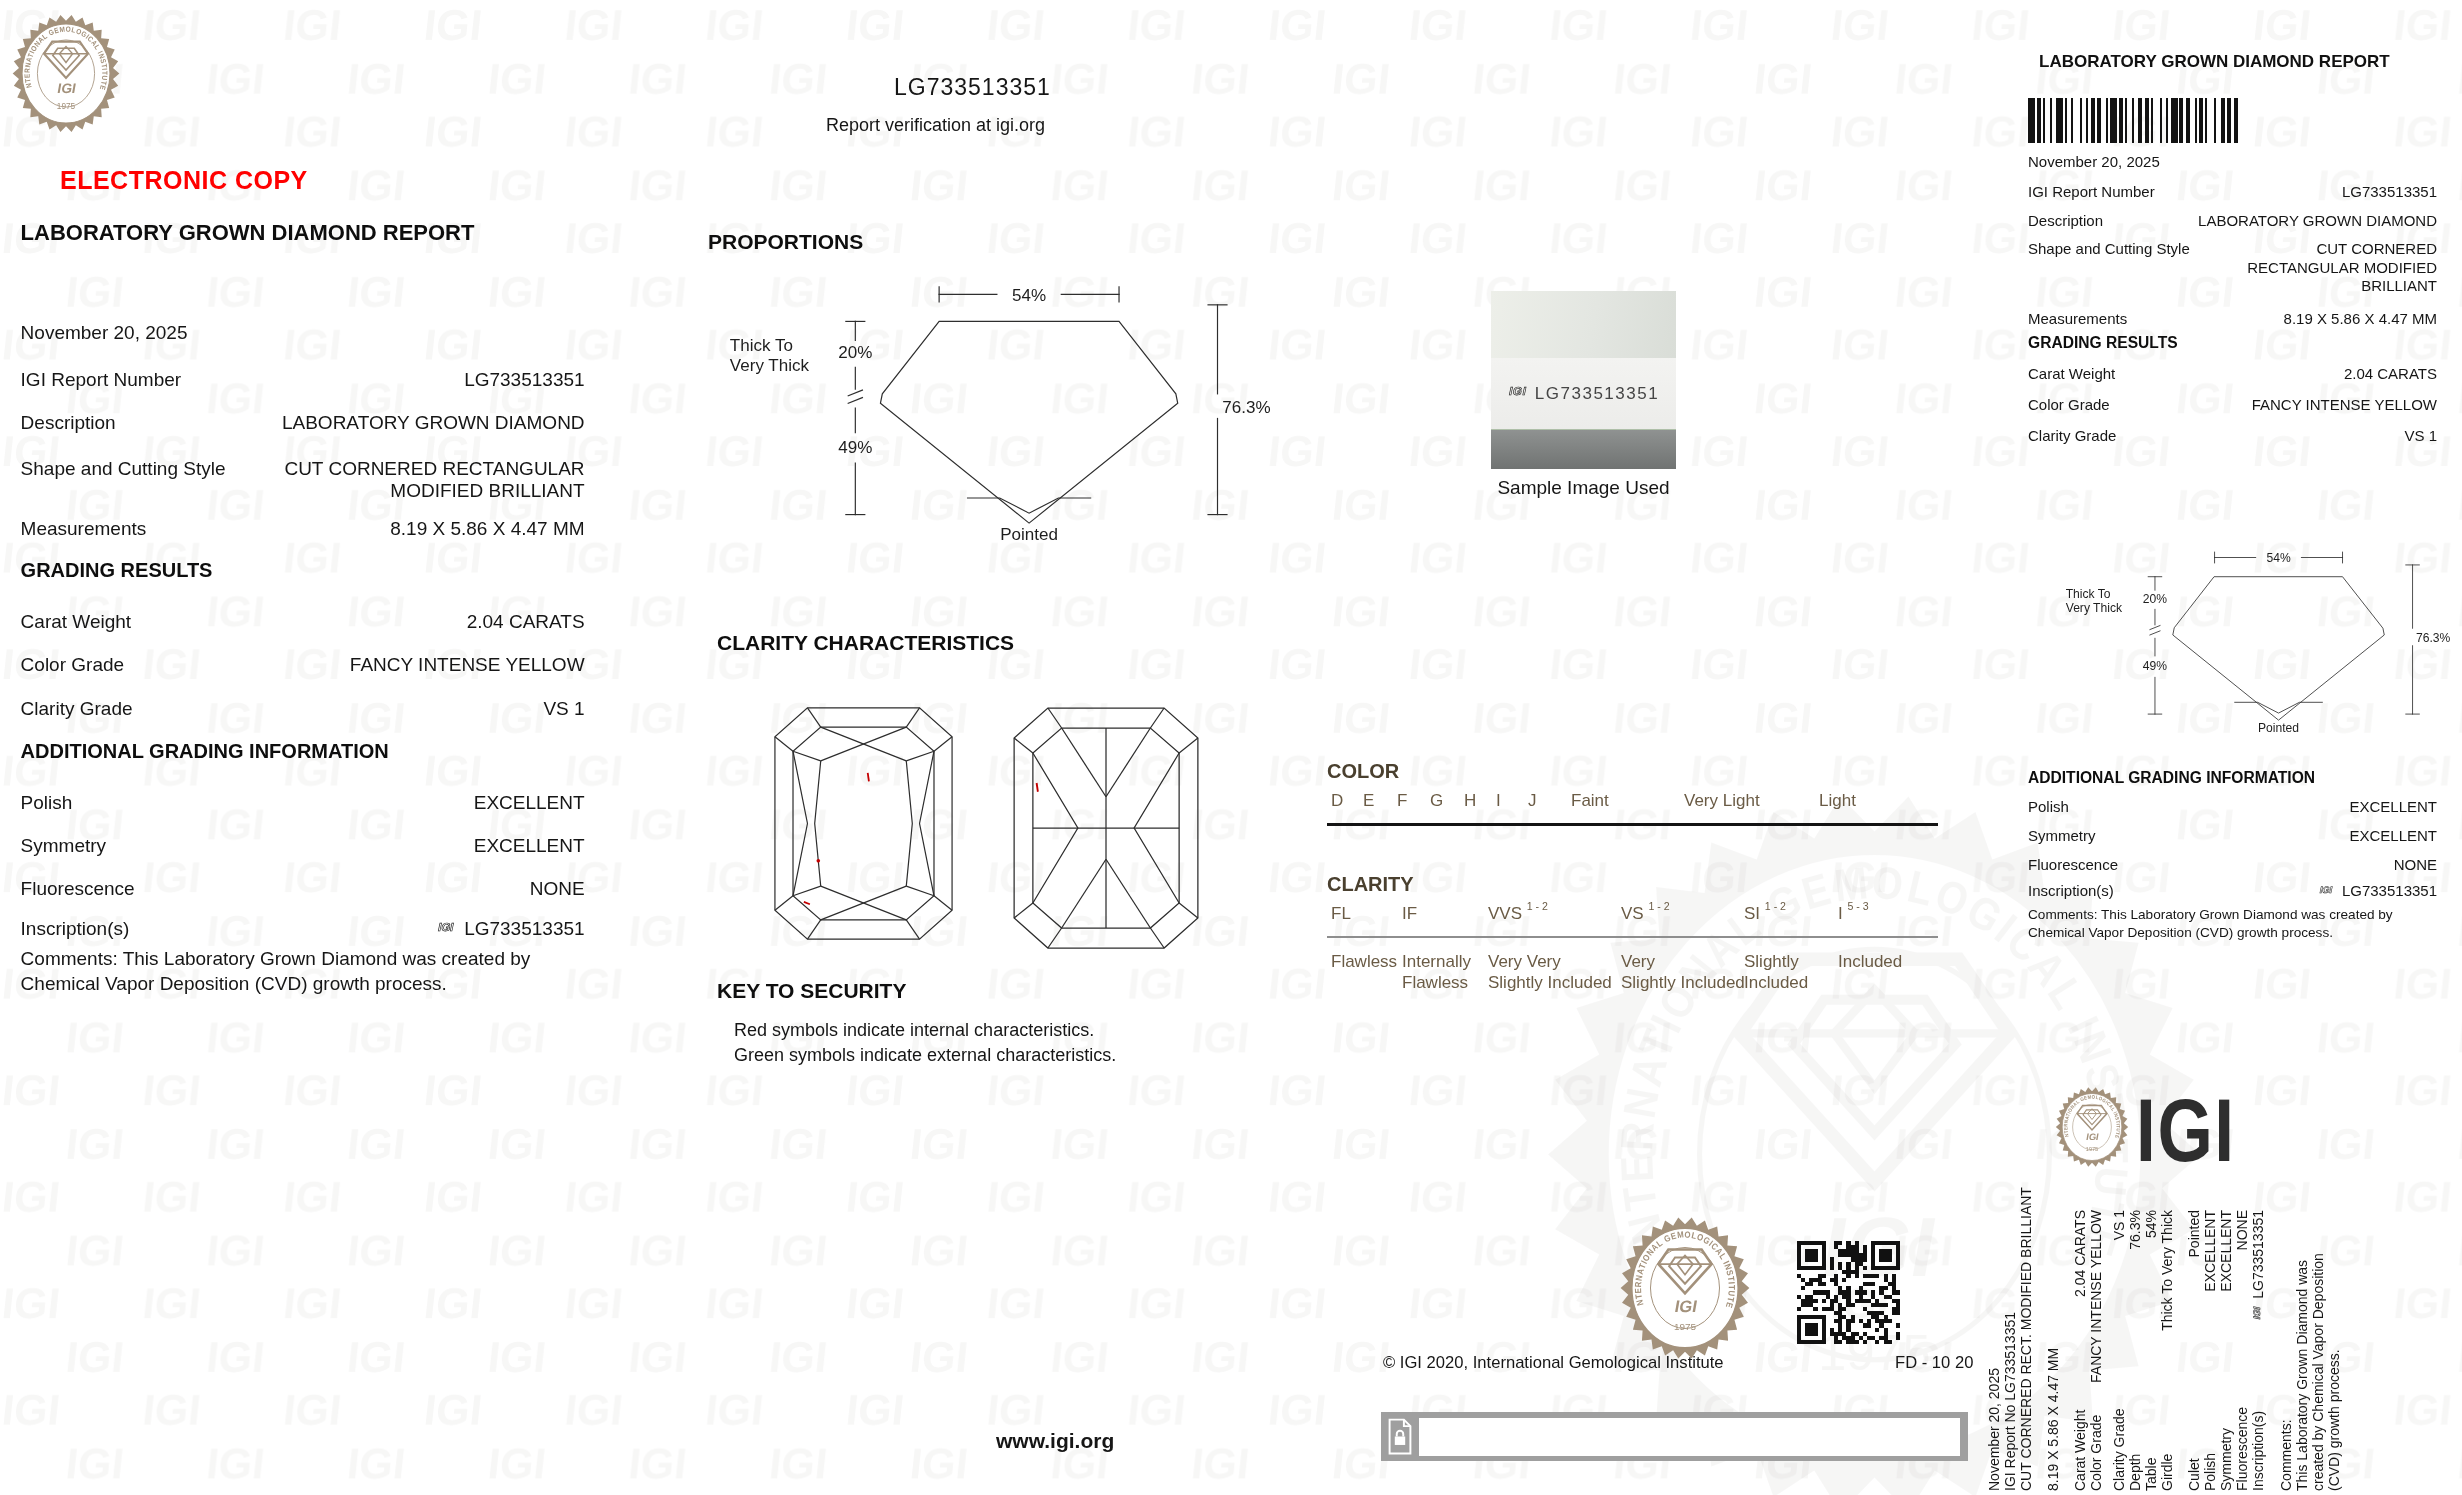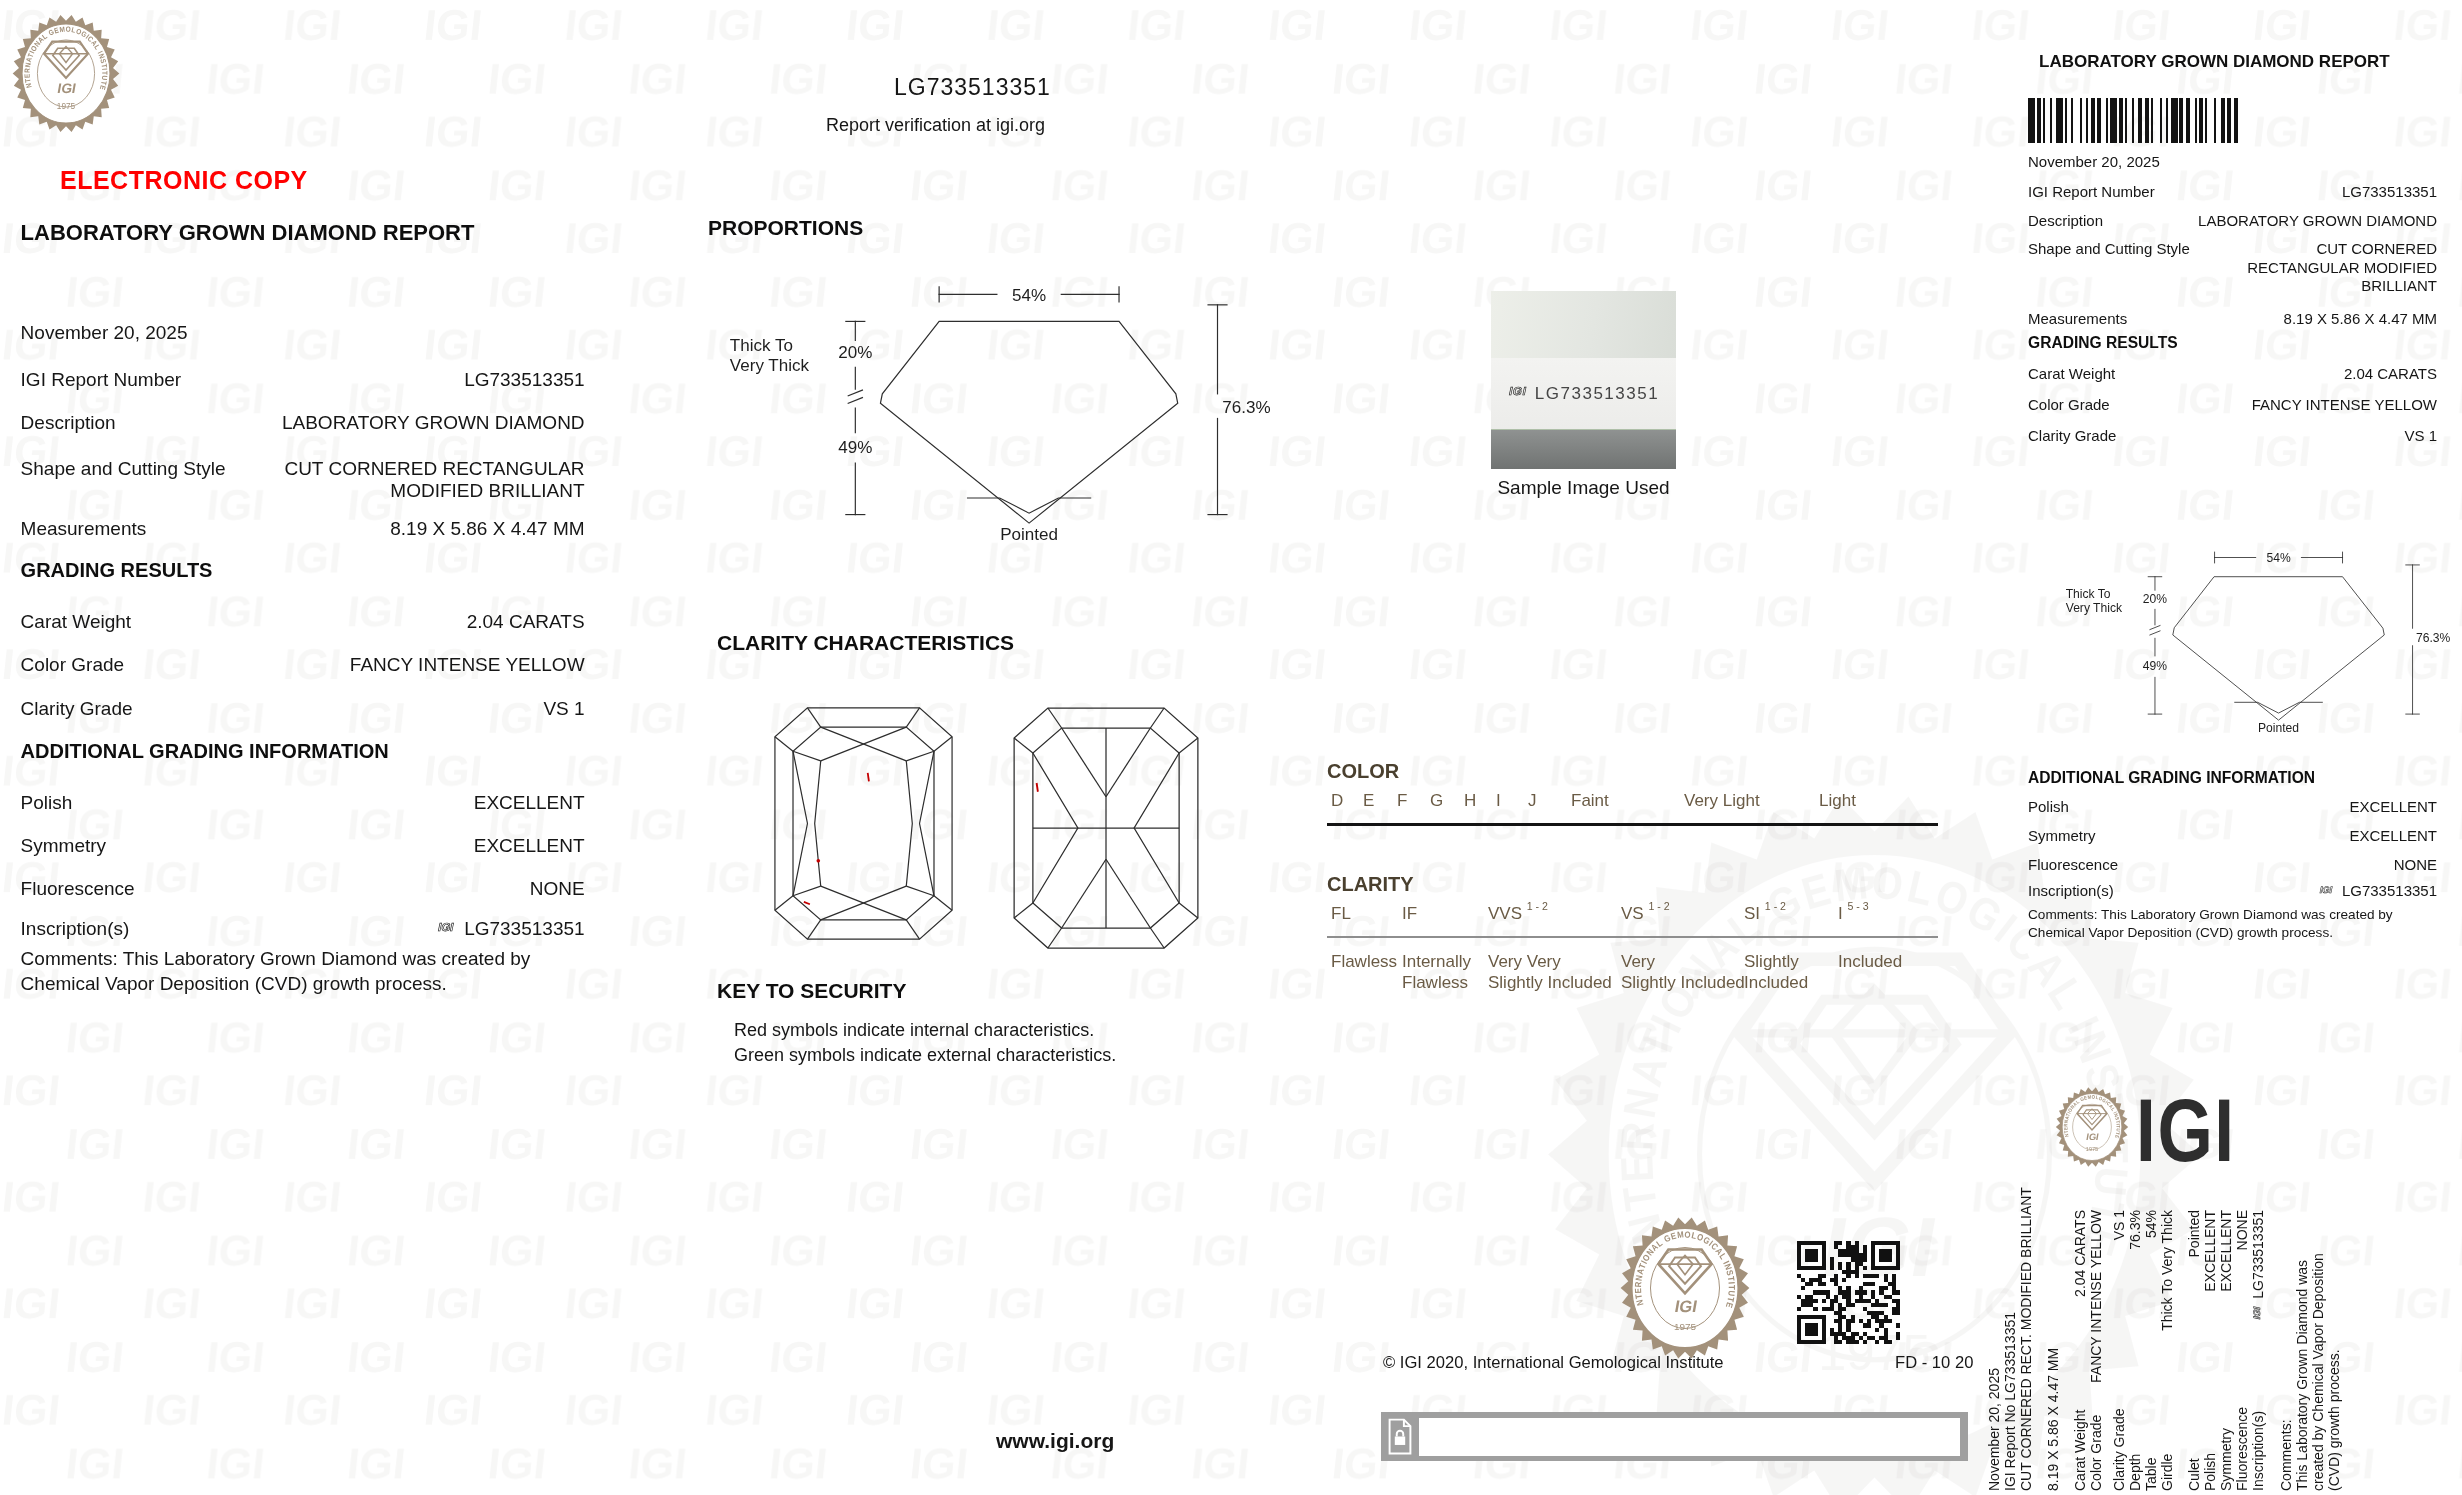--- a/index.html
+++ b/index.html
@@ -200,21 +200,21 @@
             </g>
           </svg></span>
       <span>LG733513351</span>
     </span>
   </div>
   <div class="abs z lcomments">Comments: This Laboratory Grown Diamond was created by Chemical Vapor Deposition (CVD) growth process.</div>
 
   <div class="abs z rep-num">LG733513351</div>
   <div class="abs z verif">Report verification at igi.org</div>
 
-  <div class="sec-head z" style="left:708px;top:216px">PROPORTIONS</div>
+  <div class="sec-head z" style="left:708px;top:230px">PROPORTIONS</div>
   <svg class="prop-svg z" style="left:674px;top:276px;width:606px;height:266px" viewBox="0 0 1280 560">
       <line x1="560" y1="22" x2="560" y2="54" stroke="#2e2e2e" stroke-width="2.5" fill="none" stroke-linecap="square"></line>
       <line x1="940" y1="22" x2="940" y2="54" stroke="#2e2e2e" stroke-width="2.5" fill="none" stroke-linecap="square"></line>
       <line x1="560" y1="38" x2="682" y2="38" stroke="#2e2e2e" stroke-width="2.5" fill="none" stroke-linecap="square"></line>
       <line x1="818" y1="38" x2="940" y2="38" stroke="#2e2e2e" stroke-width="2.5" fill="none" stroke-linecap="square"></line>
       <text x="750" y="51" text-anchor="middle" fill="#1e1e1e" font-size="36">54%</text>
       <path d="M560,95 H940 L1060,248 L1064,268 L750,521 L436,268 L440,248 Z" stroke="#2e2e2e" stroke-width="2.5" fill="none" stroke-linecap="square"></path>
       <path d="M620,468 H688 L750,500 L812,468 H880" stroke="#2e2e2e" stroke-width="2.5" fill="none" stroke-linecap="square"></path>
       <line x1="363" y1="95" x2="403" y2="95" stroke="#2e2e2e" stroke-width="2.5" fill="none" stroke-linecap="square"></line>
       <line x1="383" y1="95" x2="383" y2="135" stroke="#2e2e2e" stroke-width="2.5" fill="none" stroke-linecap="square"></line>

